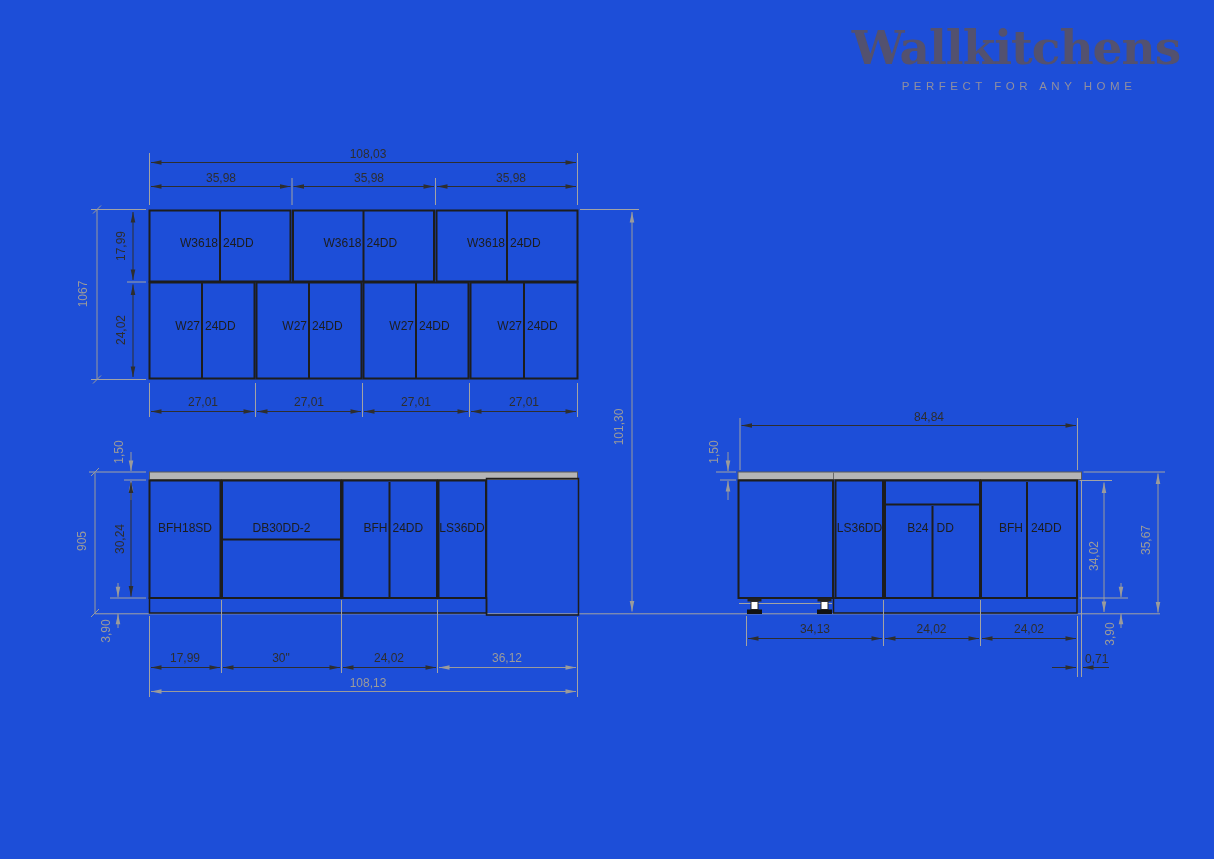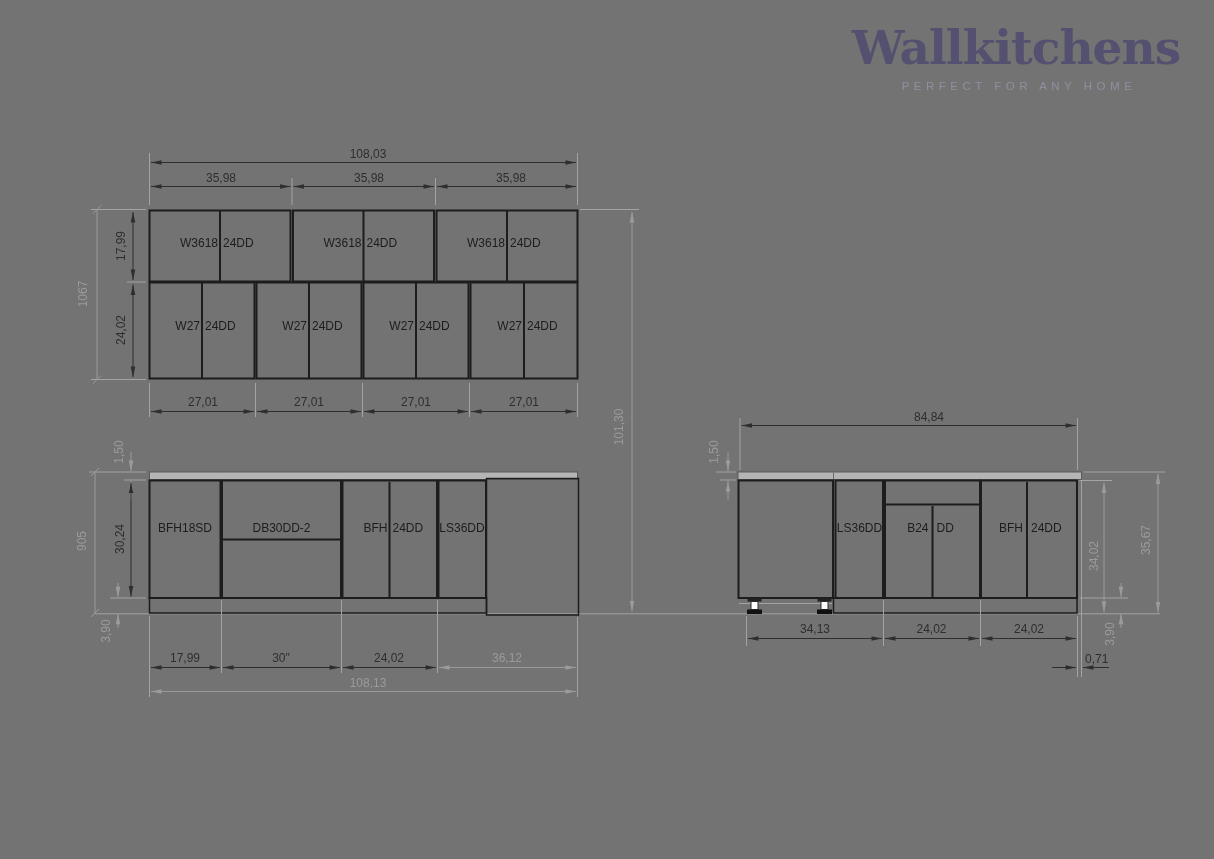--- a/index.html
+++ b/index.html
@@ -1,16 +1,16 @@
 <!DOCTYPE html>
 <html><head>
 <meta charset="utf-8">
 <style>
   html,body{margin:0;padding:0;background:#ffffff;}
-  .page{position:relative;width:1214px;height:859px;background:#737373;overflow:hidden;}
+  .page{position:relative;width:1214px;height:859px;background:#1d4ed8;overflow:hidden;}
   svg text{font-family:"Liberation Sans","DejaVu Sans",sans-serif;}
   .cab{fill:none;stroke:#1d1d1d;stroke-width:2;}
   .cabthin{fill:none;stroke:#1d1d1d;stroke-width:1.5;}
   .div{stroke:#1d1d1d;stroke-width:2;fill:none;}
   .ext{stroke:#a3a3a3;stroke-width:1;fill:none;}
   .dimB{stroke:#2e2e2e;stroke-width:1;fill:none;}
   .dimG{stroke:#9b9b9b;stroke-width:1;fill:none;}
   .tB{fill:#2e2e2e;font-size:12px;}
   .tG{fill:#9b9b9b;font-size:12px;}
   .lab{fill:#1d1d1d;font-size:12px;}

